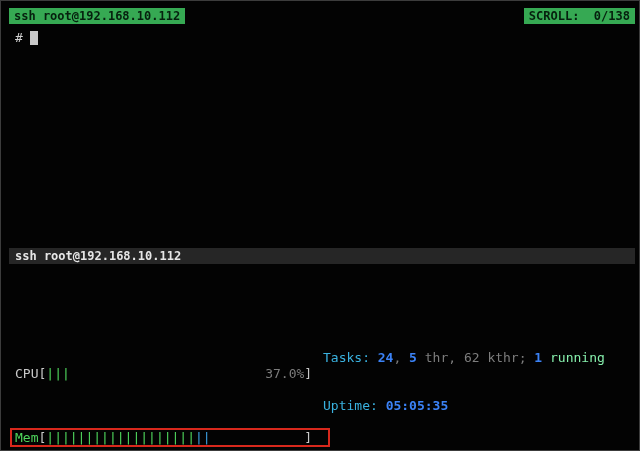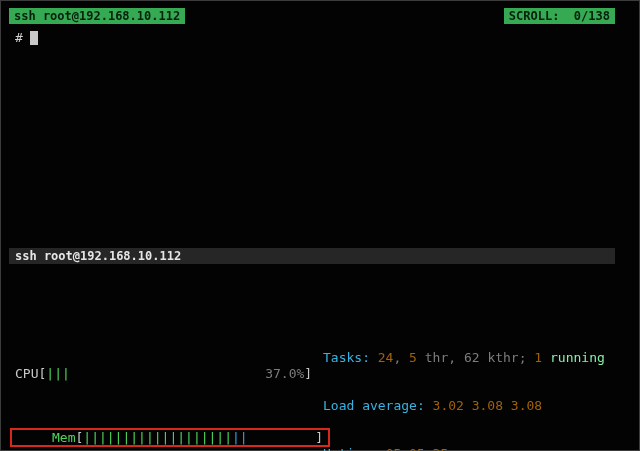--- a/index.html
+++ b/index.html
@@ -1,43 +1,43 @@
 <!DOCTYPE html>
 <html><head>
 <meta charset="utf-8">
 <style>
   html,body{margin:0;padding:0;background:#000;}
   body{width:640px;height:451px;overflow:hidden;font-family:"DejaVu Sans Mono",monospace;}
   .screen{width:640px;height:451px;background:#030303;border:1px solid #3c3c3c;box-sizing:border-box;
-          display:flex;flex-direction:column;padding:7px 24px 6px 8px;position:relative;}
+          display:flex;flex-direction:column;padding:7px 4px 6px 8px;position:relative;}
   .titlebar{height:16px;flex:0 0 16px;display:flex;align-items:center;font-size:12px;font-weight:bold;}
   .tseg{background:#36a953;color:#06200e;padding:0 5px;height:16px;line-height:16px;white-space:pre;}
   .tgap{flex:1;}
   .top-content{flex:0 0 206px;padding:6px 6px;font-size:13px;color:#cfcfcf;}
   .prompt-line{display:flex;align-items:center;white-space:pre;}
   .cursor{width:8px;height:14px;background:#c9c9c9;margin-left:7px;display:inline-block;}
   .pane-gap{flex:0 0 6px;}
   .titlebar.bottom{background:#262626;color:#e6e6e6;padding:0 6px;}
   .htop{flex:0 0 192px;position:relative;font-size:13px;line-height:16px;color:#c2c2c2;
         padding:6px 4px 0 6px;white-space:pre;}
   .meters{display:flex;}
   .meters-left{flex:0 0 308px;width:308px;}
   .meter{display:flex;position:relative;height:16px;}
   .lab-cpu,.lab-swp{color:#c9c9c9;}
-  .lab-mem{color:#4fd65c;margin-left:37px;}
+  .lab-mem{color:#4fd65c;}
   .bracket{color:#c9c9c9;}
   .minner{display:flex;width:258px;overflow:hidden;}
   .bars{flex:1 1 auto;overflow:hidden;color:#4fd65c;}
   .bars .cache{color:#3b9fe0;}
   .mval{flex:0 0 auto;color:#7d7d7d;}
   .redbox{position:absolute;left:-5px;top:-2px;right:-7px;bottom:-1px;border:2px solid #d8281c;pointer-events:none;}
   .meters-right{flex:1;}
   .iline{height:16px;}
   .cyan{color:#3ab2e0;}
-  .wb{color:#a16207;font-weight:normal;}
+  .wb{color:#3b82f6;font-weight:bold;}
   .gray{color:#7d7d7d;}
   .grn{color:#86efac;}
 </style>
 </head>
 <body>
 
 <div class="screen">
 
   <div class="titlebar top">
     <span class="tseg">ssh root@192.168.10.112</span>
@@ -71,21 +71,20 @@
           <span class="lab-mem">Mem</span><span class="bracket">[</span><span class="minner"><span class="bars"><span>|||||||||||||||||||</span><span class="cache">||</span></span></span><span class="bracket">]</span>
           <span class="redbox"></span>
         </div>
 
         
 
       </div>
 
       <div class="meters-right">
         <div class="iline"><span class="cyan">Tasks: </span><span class="wb">24</span><span class="gray">, </span><span class="wb">5</span><span class="gray"> thr</span><span class="gray">, </span><span class="gray">62 kthr</span><span class="gray">; </span><span class="wb">1</span><span class="grn"> running</span></div>
-        <div class="iline"><span class="cyan">Load average: </span><span class="wb">3.02 </span><span class="cyan wb">3.08 </span><span class="cyan wb">3.08</span></div>
         <div class="iline"><span class="cyan">Uptime: </span><span class="wb">05:05:35</span></div>
       </div>
     </div>
 
     
 
     
 
     
 

